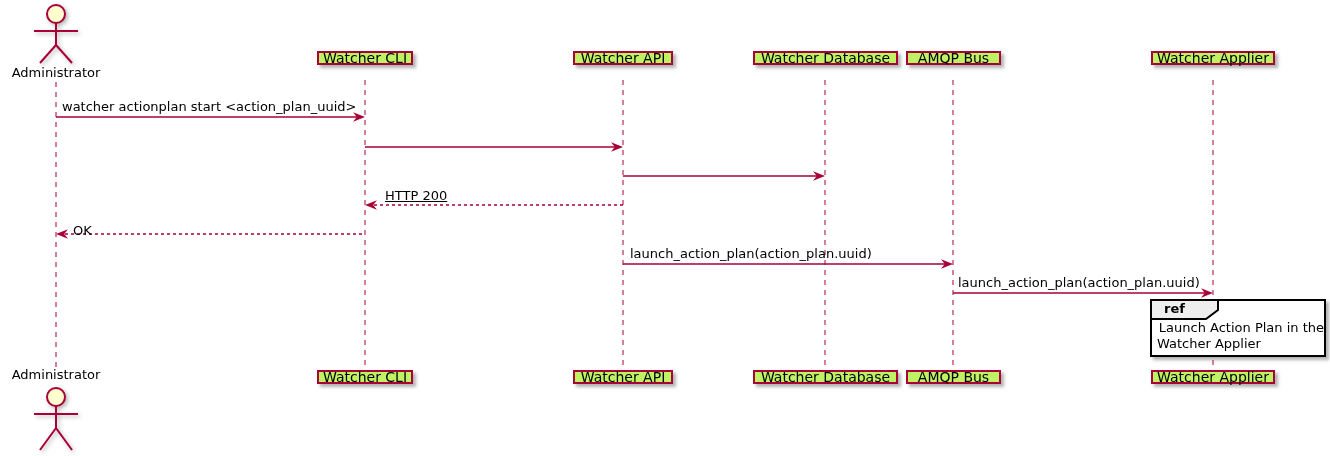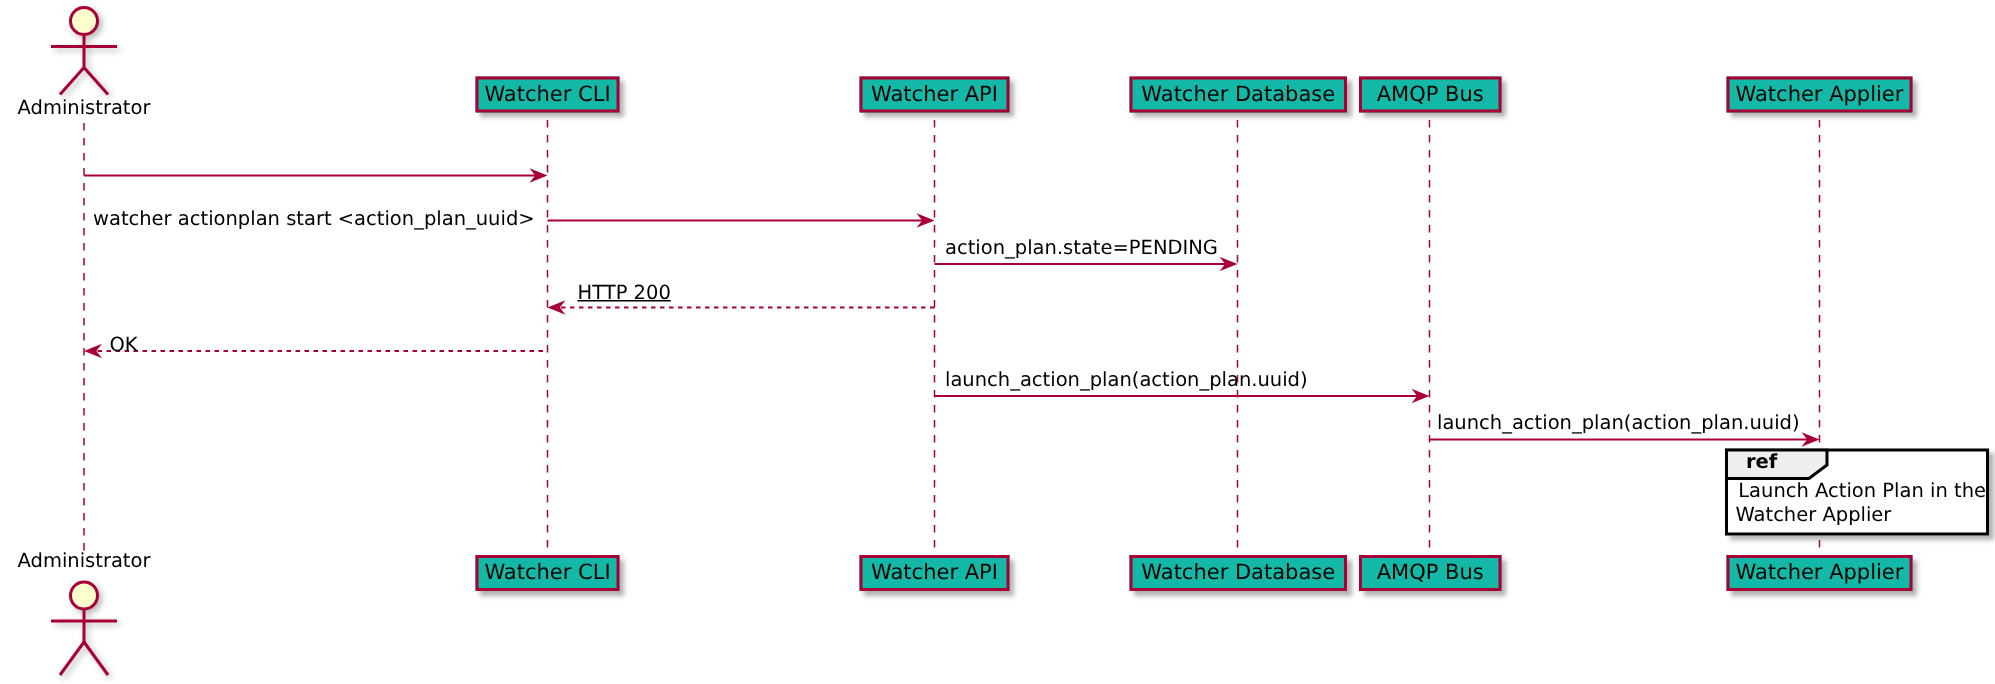--- a/index.html
+++ b/index.html
@@ -2,22 +2,22 @@
 <html><head>
 <meta charset="utf-8">
 <style>
   html,body{margin:0;padding:0;background:#ffffff;}
   .stage{
     position:relative;width:1330px;height:456px;background:#ffffff;overflow:hidden;
     font-family:"DejaVu Sans","Liberation Sans",sans-serif;color:#000;
   }
   .layer{position:absolute;left:0;top:0;}
   .pbox{
-    position:absolute;box-sizing:border-box;height:24px;
-    background:#14b8a6;border:2px solid #A80036;
+    position:absolute;box-sizing:border-box;height:14px;
+    background:#bef264;border:2px solid #A80036;
     display:flex;align-items:center;justify-content:center;
     font-size:14px;white-space:nowrap;
     box-shadow:3px 3px 3px rgba(105,105,105,.5);
     z-index:3;
   }
   .actor-label{
     position:absolute;width:120px;text-align:center;font-size:13px;
     white-space:nowrap;z-index:3;
   }
   .msg-label{
@@ -102,22 +102,21 @@
   <div class="pbox" style="left:753px;top:51px;width:145px;">Watcher Database</div>
   <div class="pbox" style="left:906px;top:51px;width:95px;">AMQP Bus</div>
   <div class="pbox" style="left:1151px;top:51px;width:124px;">Watcher Applier</div>
 
   <div class="pbox" style="left:317px;top:370px;width:96px;">Watcher CLI</div>
   <div class="pbox" style="left:573px;top:370px;width:100px;">Watcher API</div>
   <div class="pbox" style="left:753px;top:370px;width:145px;">Watcher Database</div>
   <div class="pbox" style="left:906px;top:370px;width:95px;">AMQP Bus</div>
   <div class="pbox" style="left:1151px;top:370px;width:124px;">Watcher Applier</div>
 
-  <div class="msg-label" style="left:62px;top:99px;margin-top:40px;">watcher actionplan start &lt;action_plan_uuid&gt;</div>
-  <div class="msg-label" style="left:630px;top:158px;">action_plan.state=PENDING</div>
+  <div class="msg-label" style="left:62px;top:99px;">watcher actionplan start &lt;action_plan_uuid&gt;</div>
   <div class="msg-label" style="left:385px;top:188px;text-decoration:underline;">HTTP 200</div>
   <div class="msg-label" style="left:73px;top:223px;">OK</div>
   <div class="msg-label" style="left:630px;top:246px;">launch_action_plan(action_plan.uuid)</div>
   <div class="msg-label" style="left:958px;top:275px;">launch_action_plan(action_plan.uuid)</div>
 
   <div class="ref-box">
     <svg class="ref-tab" width="72" height="22">
       <path d="M1,1 H68 V11 L56,20 H1 Z" fill="#EEEEEE" stroke="#000000" stroke-width="2"></path>
     </svg>
     <span class="ref-keyword">ref</span>

